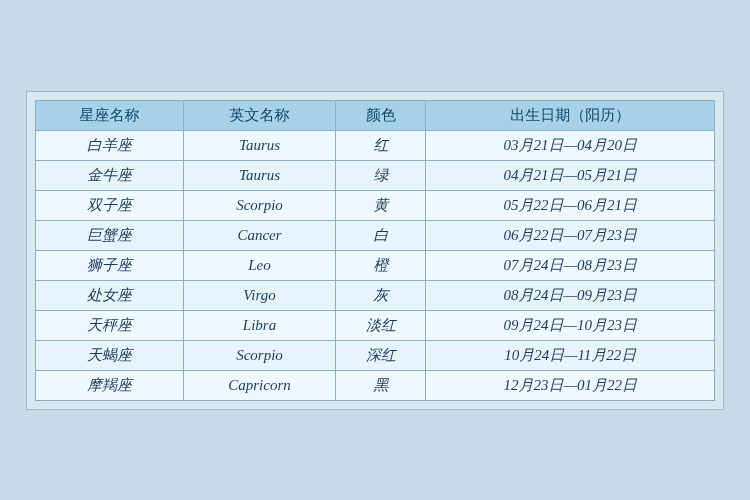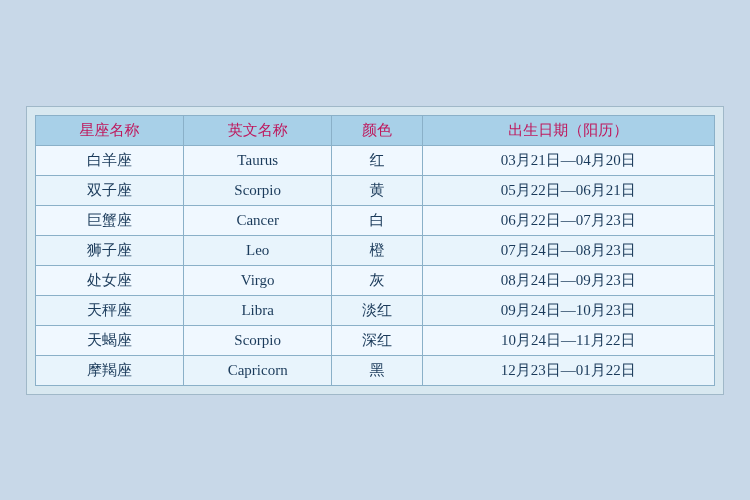--- a/index.html
+++ b/index.html
@@ -26,32 +26,33 @@
       border: 1px solid #8ab0c8;
       padding: 5px 8px;
       text-align: center;
       white-space: nowrap;
     }
     thead tr {
       background-color: #a8d0e8;
     }
     thead th {
       font-weight: normal;
-      color: #be185d;
+      color: #0c4a6e;
       font-size: 15px;
     }
     tbody tr {
       background-color: #f0f8ff;
     }
     tbody tr:nth-child(even) {
       background-color: #e8f4fc;
     }
     tbody td {
       color: #1a3a5a;
       font-size: 15px;
+      font-style: italic;
     }
   </style>
 </head>
 <body>
 
 <div class="table-container">
   <table>
     <thead>
       <tr>
         <th>星座名称</th>
@@ -59,20 +60,26 @@
         <th>颜色</th>
         <th>出生日期（阳历）</th>
       </tr>
     </thead>
     <tbody id="table-body">
     <tr>
           <td>白羊座</td>
           <td>Taurus</td>
           <td>红</td>
           <td>03月21日—04月20日</td>
+        </tr>
+        <tr>
+          <td>金牛座</td>
+          <td>Taurus</td>
+          <td>绿</td>
+          <td>04月21日—05月21日</td>
         </tr>
         <tr>
           <td>双子座</td>
           <td>Scorpio</td>
           <td>黄</td>
           <td>05月22日—06月21日</td>
         </tr>
         <tr>
           <td>巨蟹座</td>
           <td>Cancer</td>

